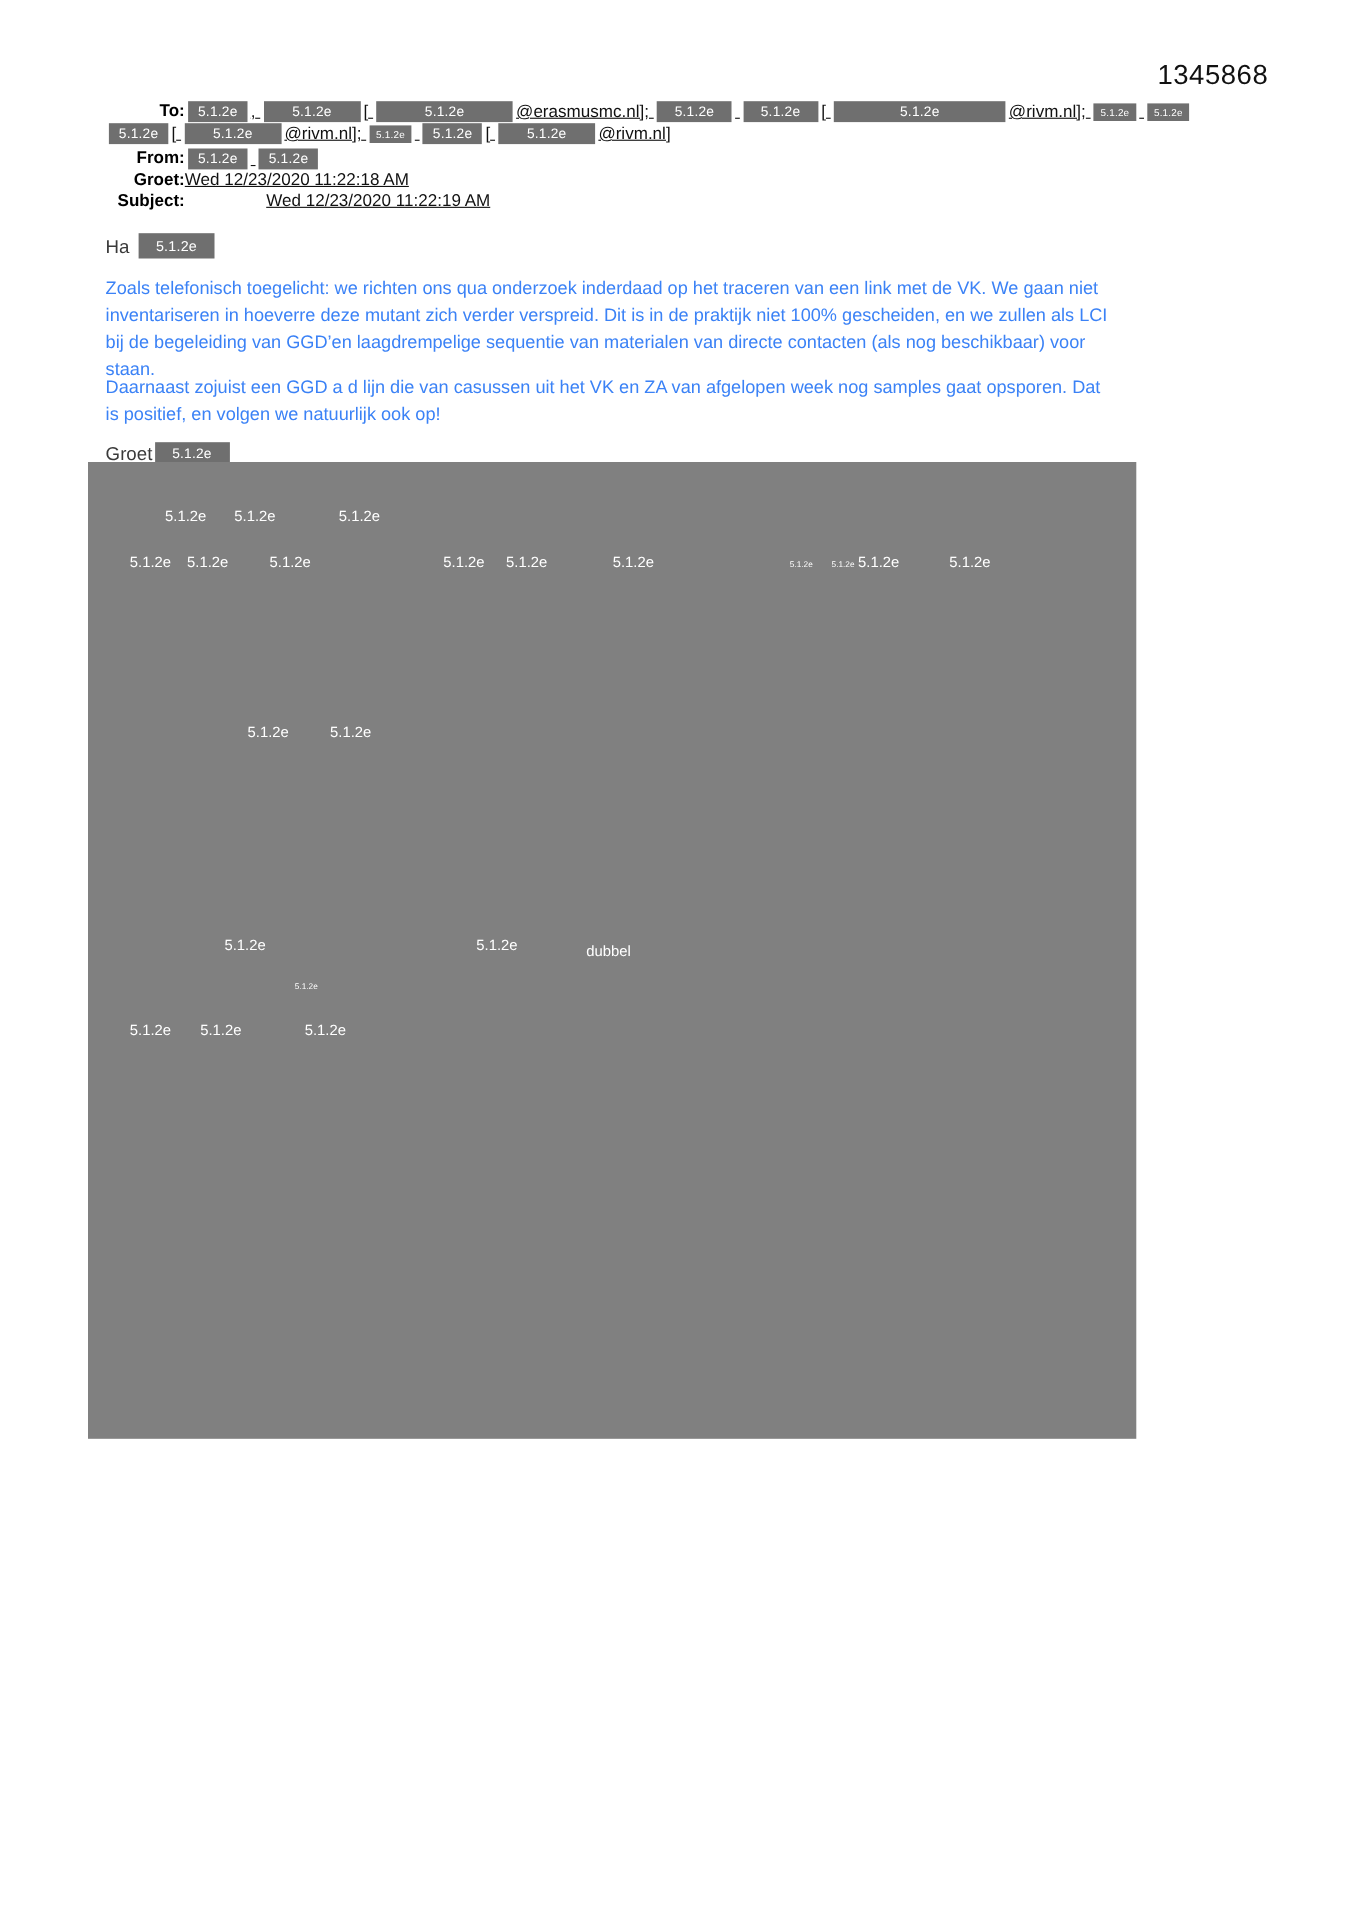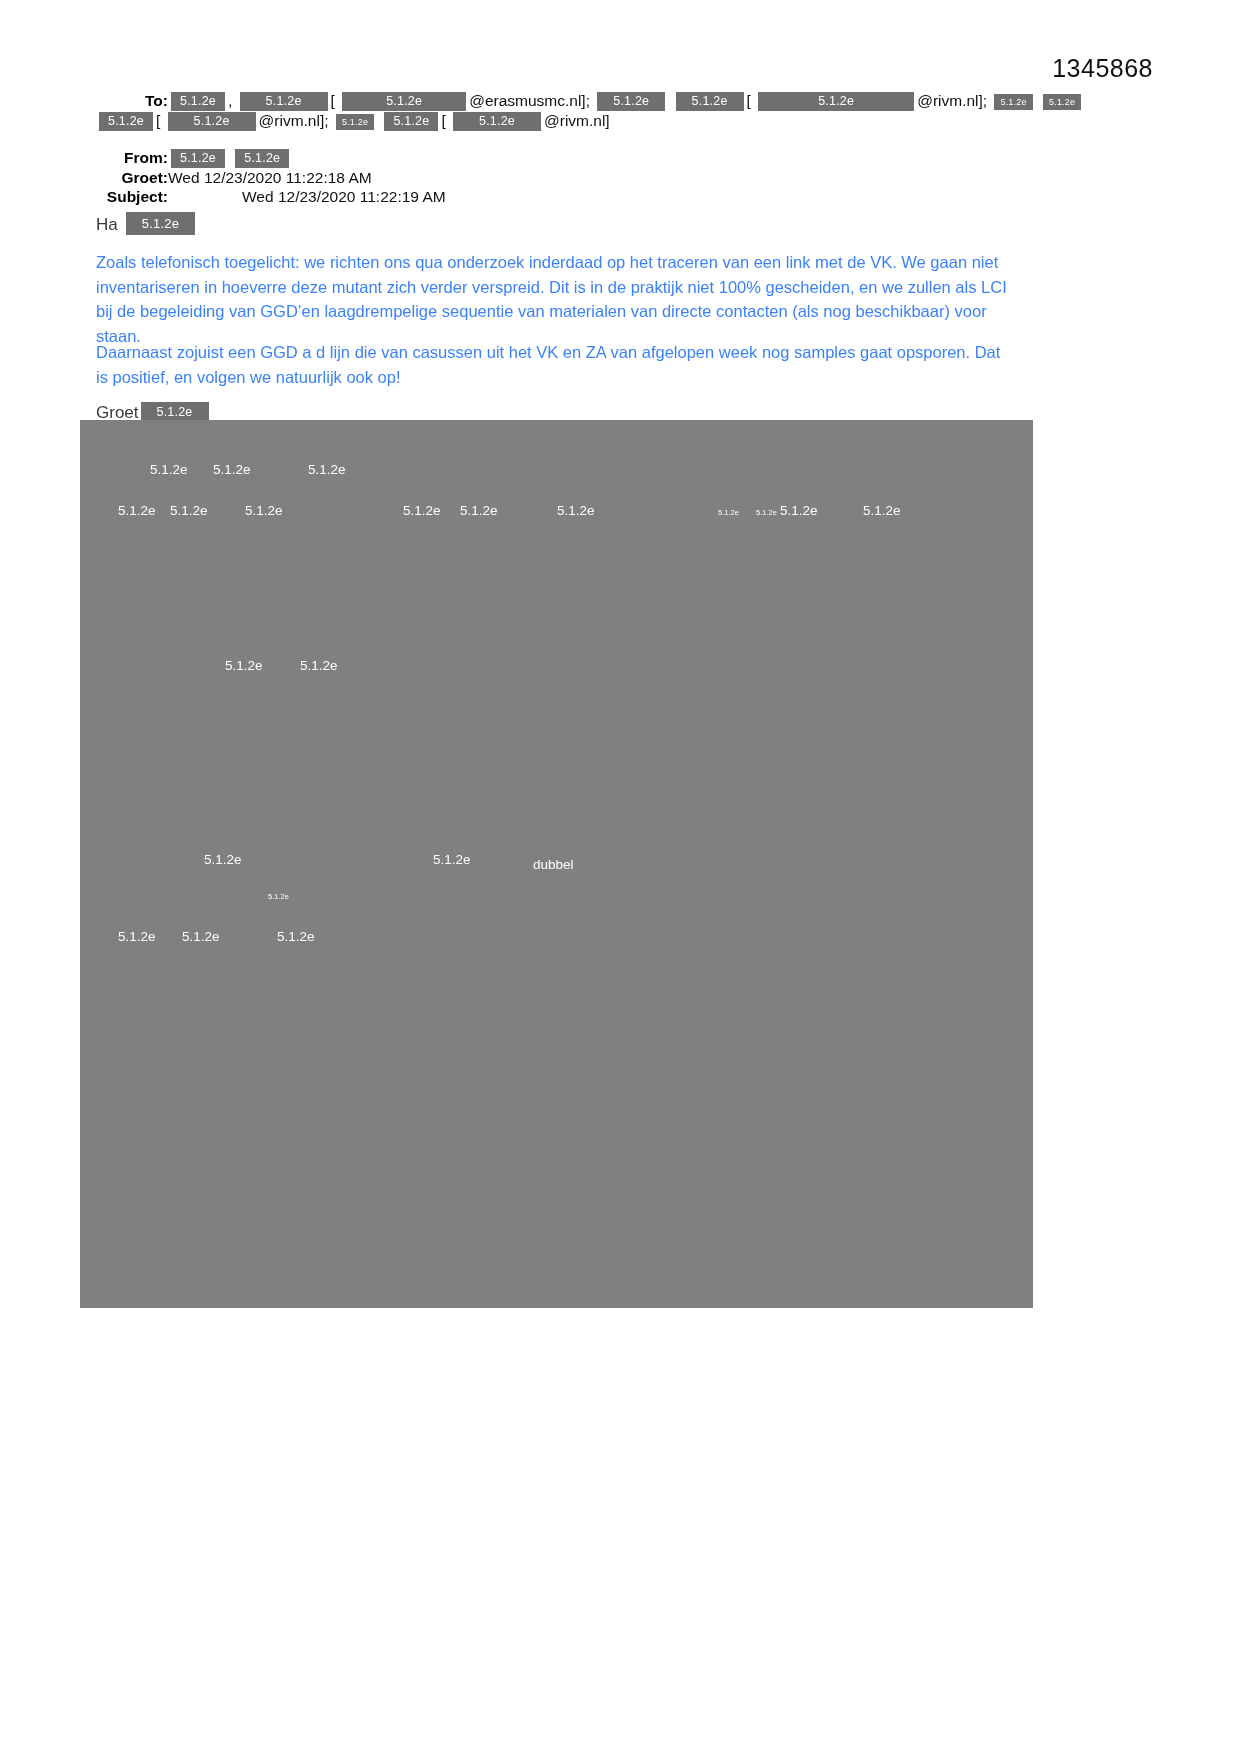--- a/index.html
+++ b/index.html
@@ -52,28 +52,29 @@
   .hdr-label {
     font-weight: bold;
     width: 72px;
     flex: 0 0 72px;
     font-size: 15.5px;
     color: #000;
   }
   .hdr-val {
     font-size: 15.5px;
     color: #111;
+    text-decoration: underline;
   }
   .hdr-val.indent {
     padding-left: 74px;
   }
   .hdr-line2 {
     display: flex;
     align-items: flex-start;
-    margin-bottom: 18px;
+    margin-bottom: 4px;
     white-space: nowrap;
   }
 
   
   .red {
     display: inline-block;
     background: #6f6f6f;
     color: #ffffff;
     font-size: 12.5px;
     line-height: 15px;

